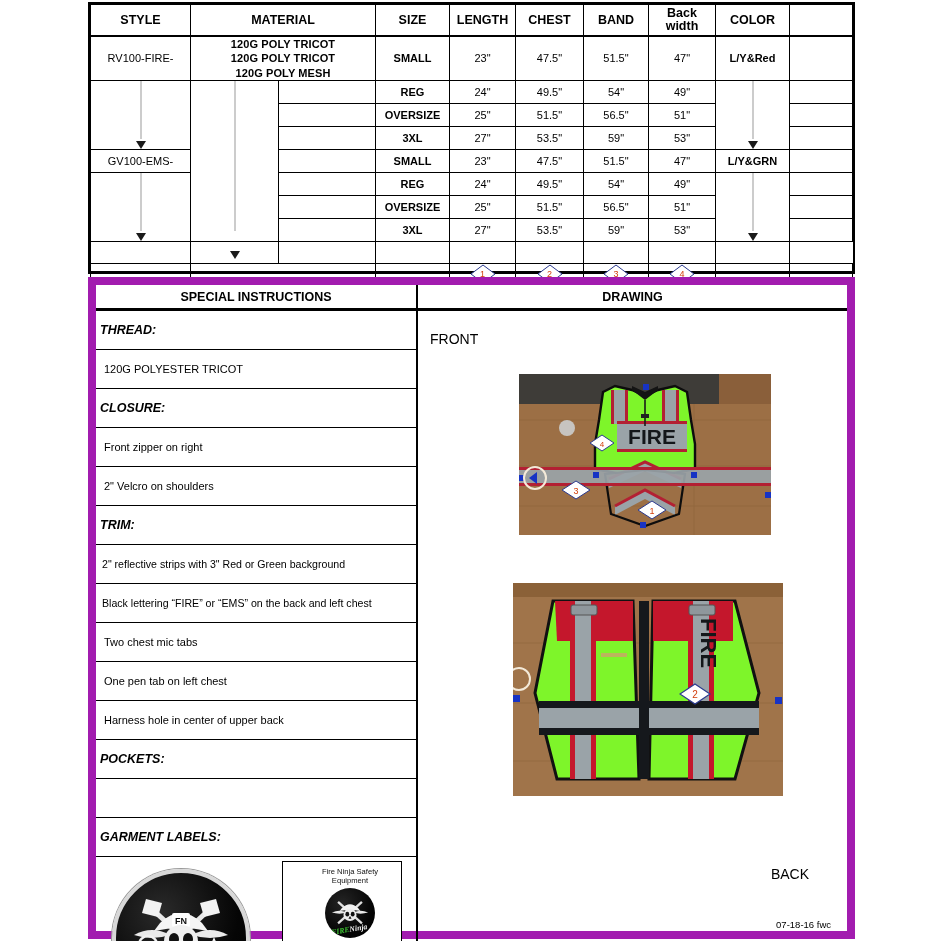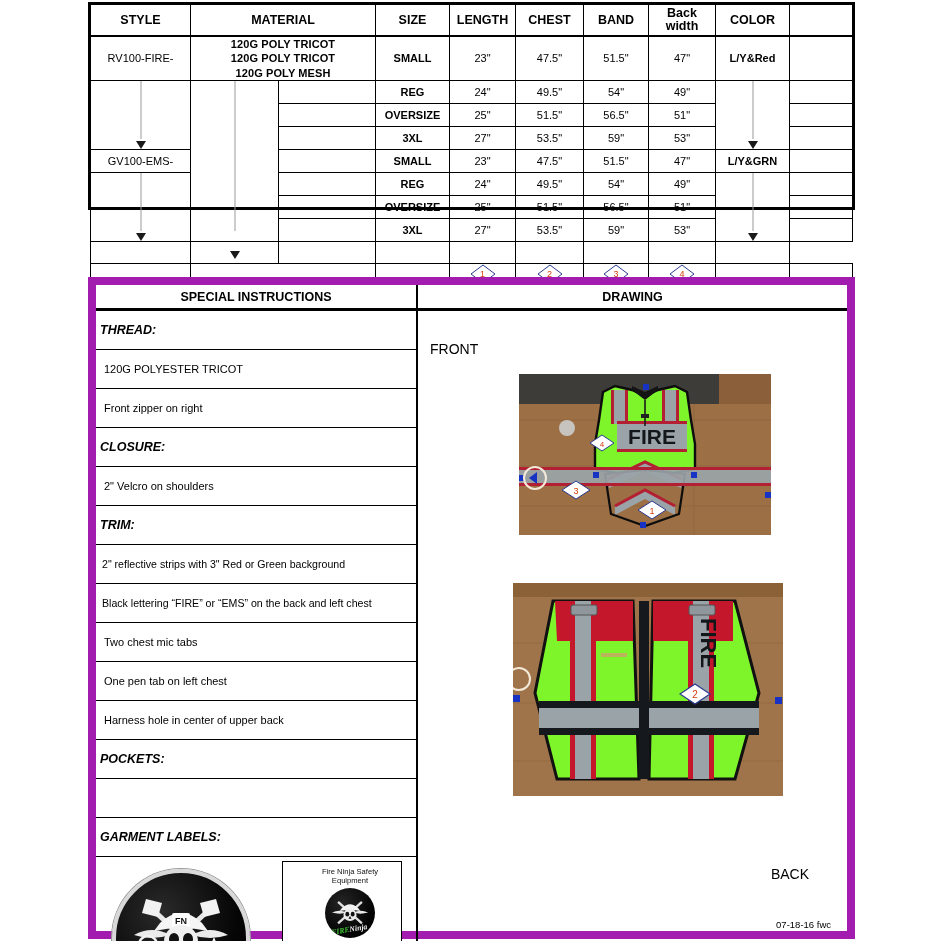--- a/index.html
+++ b/index.html
@@ -7,21 +7,21 @@
   body {
     width:941px; height:941px;
     background:#ffffff;
     font-family:"Liberation Sans", sans-serif;
     overflow:hidden;
   }
   .sheet { position:relative; width:941px; height:941px; }
 
   
   .spec-wrap {
-    position:absolute; left:88px; top:2px; width:767px; height:208px;
+    position:absolute; left:88px; top:2px; width:767px; height:272px;
     border:2px solid #000; border-bottom:3px solid #000;
     background:#fff;
   }
   table.spec { border-collapse:collapse; width:100%; height:100%; table-layout:fixed; }
   table.spec td, table.spec th {
     border:1px solid #000;
     text-align:center;
     vertical-align:middle;
     padding:0 2px;
     font-size:11px;
@@ -128,21 +128,21 @@
   .tag-t2 { text-align:center; font-size:8.4px; font-weight:normal; line-height:1.3; margin:1px 0 2px;}
   .tag-spec { font-size:6.6px; line-height:1.45; }
   .tag-mid { display:flex; margin-top:2px; }
   .tag-vest { width:52px; }
   .tag-class { flex:1; font-size:6.8px; padding-top:10px; padding-left:6px; line-height:3.0; }
   .tag-care { margin-top:1px; }
   .tag-wash { font-size:5.6px; line-height:1.5; margin-top:3px; border-top:1px solid #bbb; padding-top:3px;}
 
   
   .front-lbl {
-    position:absolute; left:12px; top:30px;
+    position:absolute; left:12px; top:20px;
     font-size:14px; color:#000;
   }
   .back-lbl {
     position:absolute; right:38px; bottom:62px;
     font-size:14px; color:#000;
   }
   .datestamp {
     position:absolute; right:16px; bottom:14px;
     font-size:9.5px; color:#000;
   }
@@ -360,22 +360,22 @@
       <div class="lh-left">SPECIAL INSTRUCTIONS</div>
       <div class="lh-right">DRAWING</div>
     </div>
 
     <div class="lower-body">
 
       <div class="si-col">
 
         <div class="si-row section">THREAD:</div>
         <div class="si-row item">120G POLYESTER TRICOT</div>
+        <div class="si-row section">CLOSURE:</div>
         <div class="si-row item">Front zipper on right</div>
-        <div class="si-row section">CLOSURE:</div>
         <div class="si-row item">2" Velcro on shoulders</div>
         <div class="si-row section">TRIM:</div>
         <div class="si-row item tight">2" reflective strips with 3" Red or Green background</div>
         <div class="si-row item tight">Black lettering “FIRE” or “EMS” on the back and left chest</div>
         <div class="si-row item">Two chest mic tabs</div>
         <div class="si-row item">One pen tab on left chest</div>
         <div class="si-row item">Harness hole in center of upper back</div>
         <div class="si-row section">POCKETS:</div>
         <div class="si-row blank"></div>
         <div class="si-row section">GARMENT LABELS:</div>

